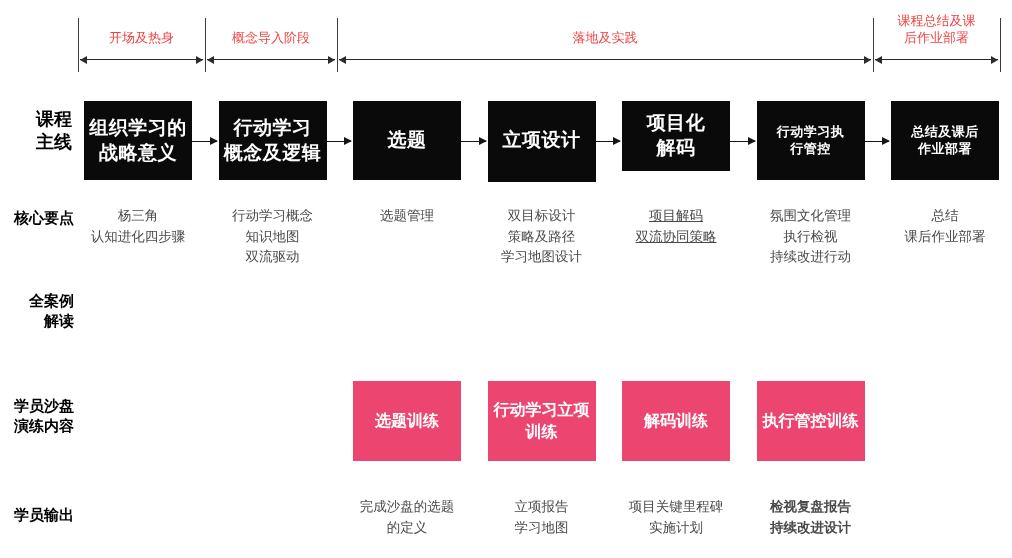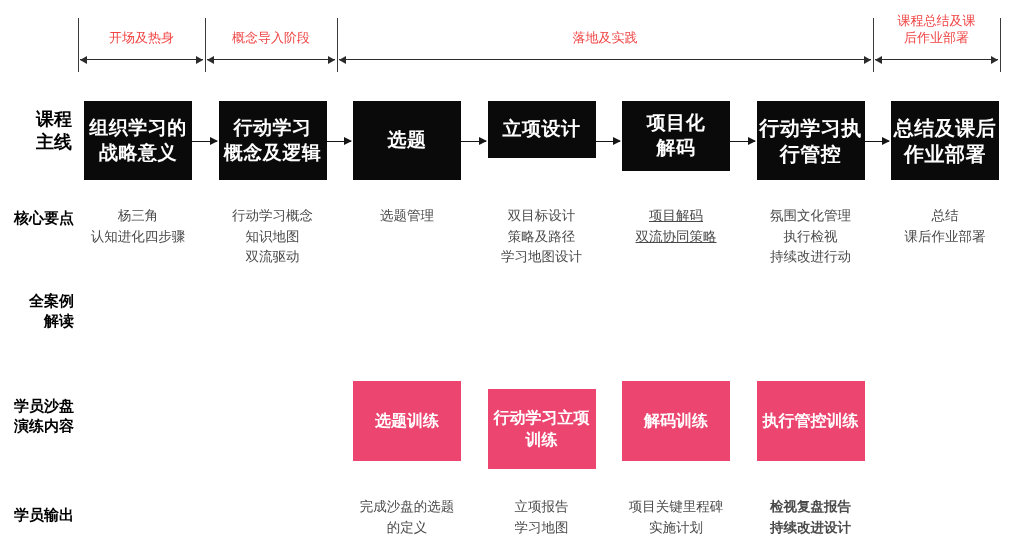--- a/index.html
+++ b/index.html
@@ -64,21 +64,21 @@
     display:flex;
     align-items:center;
     justify-content:center;
     text-align:center;
     font-weight:bold;
     font-size:19px;
     line-height:1.30;
     white-space:pre-line;
     letter-spacing:.5px;
   }
-  .pbox.small{font-size:20px;}
+  .pbox.small{font-size:13px;}
 
   
   .conn{
     position:absolute;
     height:1.6px;
     background:#151515;
   }
   .conn:after{
     content:"";
     position:absolute;
@@ -174,21 +174,21 @@
 
   <div id="mainline-layer">
       <div class="pbox" style="left: 84px; top: 101px; width: 108px; height: 79px;">组织学习的
 战略意义</div>
       <div class="conn" style="left: 192px; top: 140.5px; width: 24.5px;"></div>
       <div class="pbox" style="left: 218.5px; top: 101px; width: 108px; height: 79px;">行动学习
 概念及逻辑</div>
       <div class="conn" style="left: 326.5px; top: 140.5px; width: 24.5px;"></div>
       <div class="pbox" style="left: 353px; top: 101px; width: 108px; height: 79px;">选题</div>
       <div class="conn" style="left: 461px; top: 140.5px; width: 24.5px;"></div>
-      <div class="pbox" style="left: 487.5px; top: 101px; width: 108px; height: 57px;">立项设计</div>
+      <div class="pbox" style="left: 487.5px; top: 101px; width: 108px; height: 81px; font-family: Liberation Mono, monospace;">立项设计</div>
       <div class="conn" style="left: 595.5px; top: 140.5px; width: 24.5px;"></div>
       <div class="pbox" style="left: 622px; top: 101px; width: 108px; height: 70px;">项目化
 解码</div>
       <div class="conn" style="left: 730px; top: 140.5px; width: 24.5px;"></div>
       <div class="pbox small" style="left: 756.5px; top: 101px; width: 108px; height: 79px;">行动学习执
 行管控</div>
       <div class="conn" style="left: 864.5px; top: 140.5px; width: 24.5px;"></div>
       <div class="pbox small" style="left: 891px; top: 101px; width: 108px; height: 79px;">总结及课后
 作业部署</div>
     </div>
@@ -208,21 +208,21 @@
       <div class="keypoint" style="left: 739.5px; width: 142px; top: 206px;">氛围文化管理
 执行检视
 持续改进行动</div>
       <div class="keypoint" style="left: 874px; width: 142px; top: 206px;">总结
 课后作业部署</div>
     </div>
 
 
   <div id="sandbox-layer">
       <div class="pinkbox" style="left: 353px; top: 381px; width: 108px; height: 80px;">选题训练</div>
-      <div class="pinkbox" style="left: 487.5px; top: 381px; width: 108px; height: 80px; margin-top: 8px;">行动学习立项
+      <div class="pinkbox" style="left: 487.5px; top: 381px; width: 108px; height: 80px;">行动学习立项
 训练</div>
       <div class="pinkbox" style="left: 622px; top: 381px; width: 108px; height: 80px;">解码训练</div>
       <div class="pinkbox" style="left: 756.5px; top: 381px; width: 108px; height: 80px;">执行管控训练</div>
     </div>
 
   <div id="output-layer">
       <div class="outputcell" style="left: 333px; width: 148px; top: 497px;">完成沙盘的选题
 的定义</div>
       <div class="outputcell" style="left: 467.5px; width: 148px; top: 497px;">立项报告
 学习地图</div>

